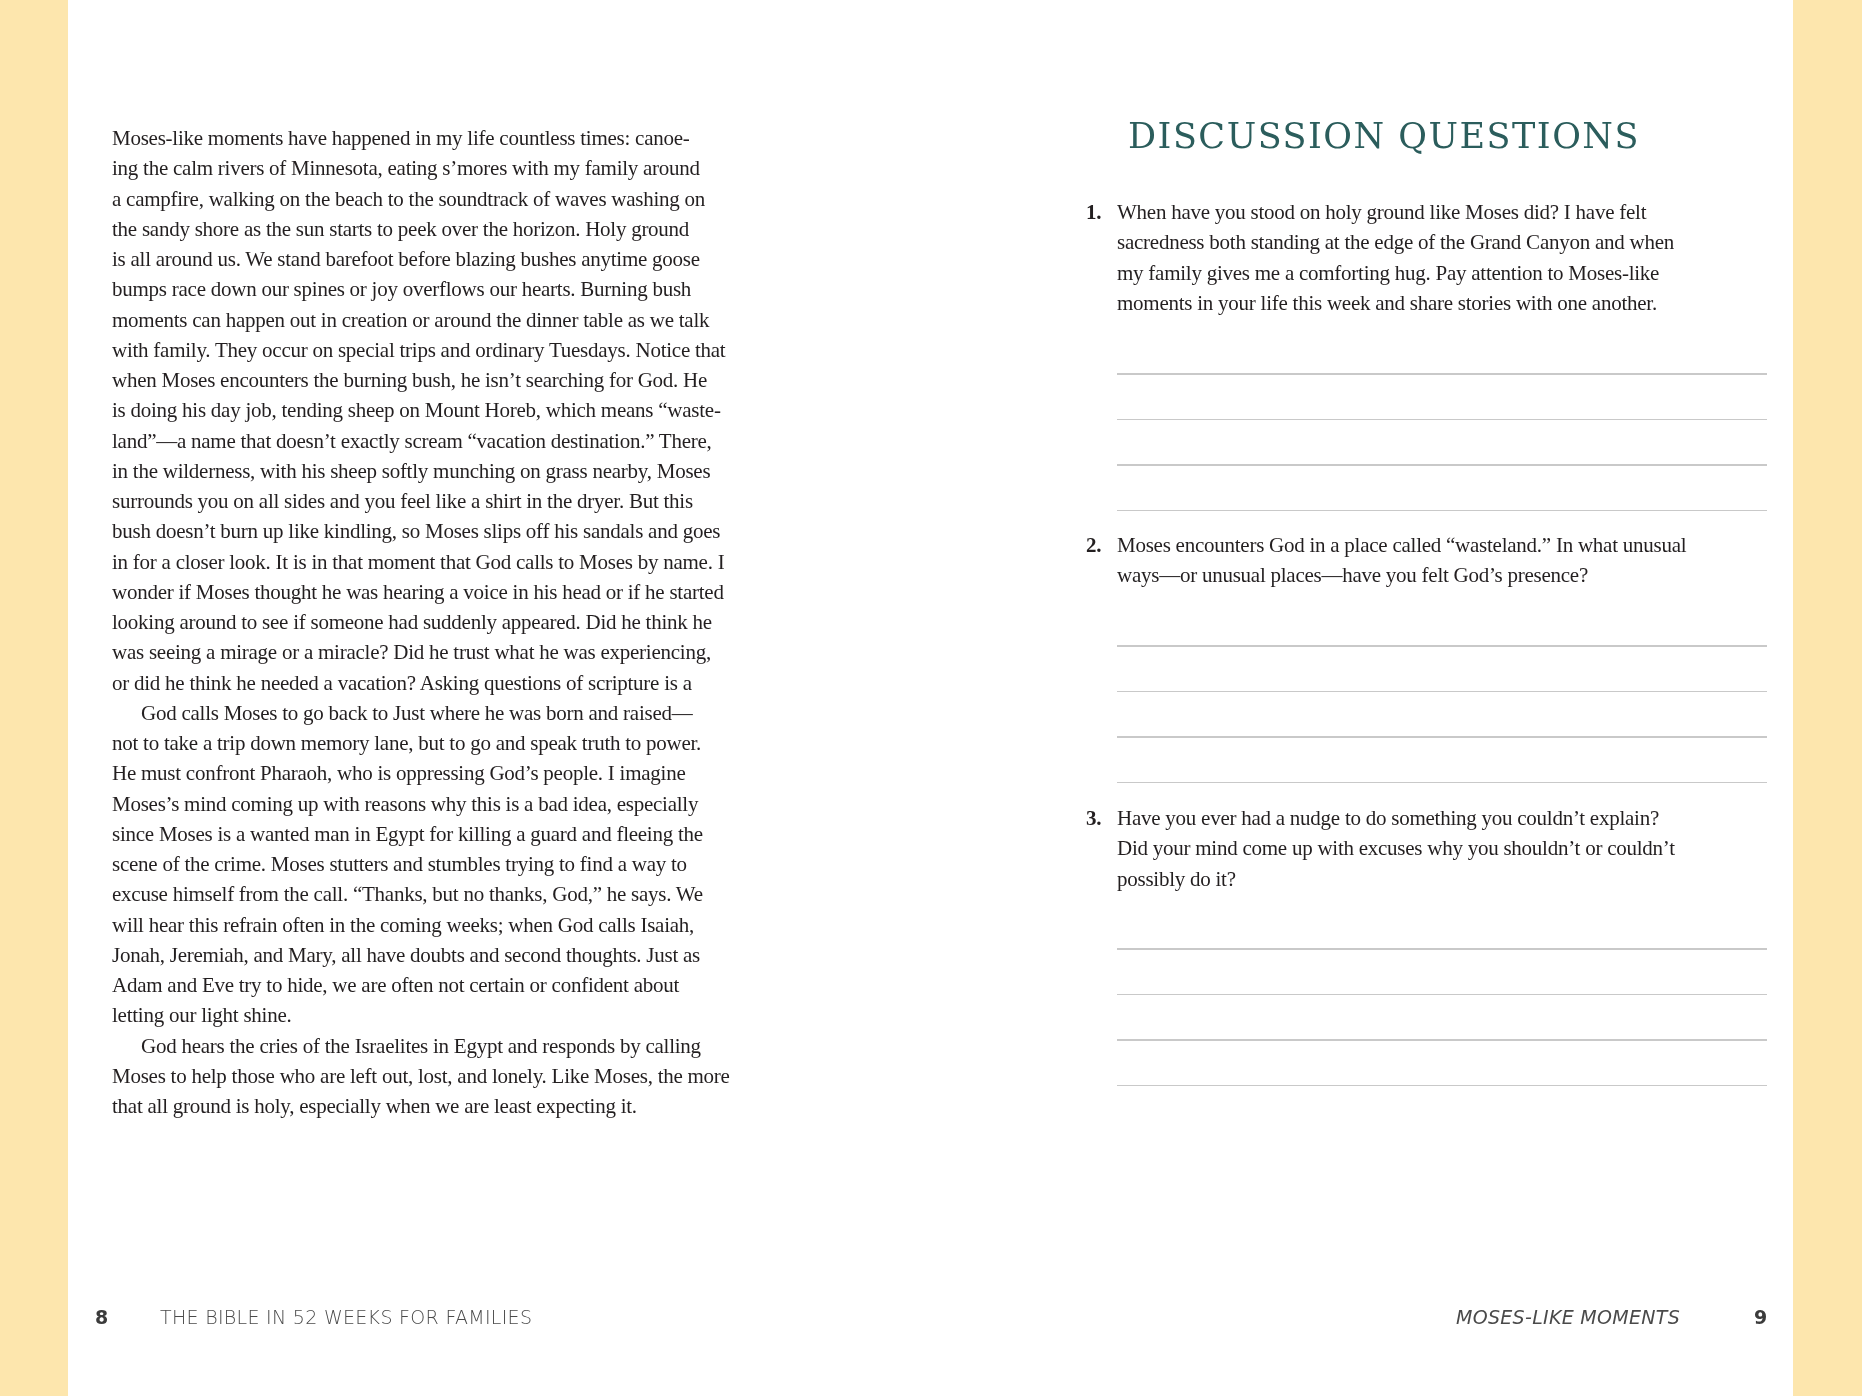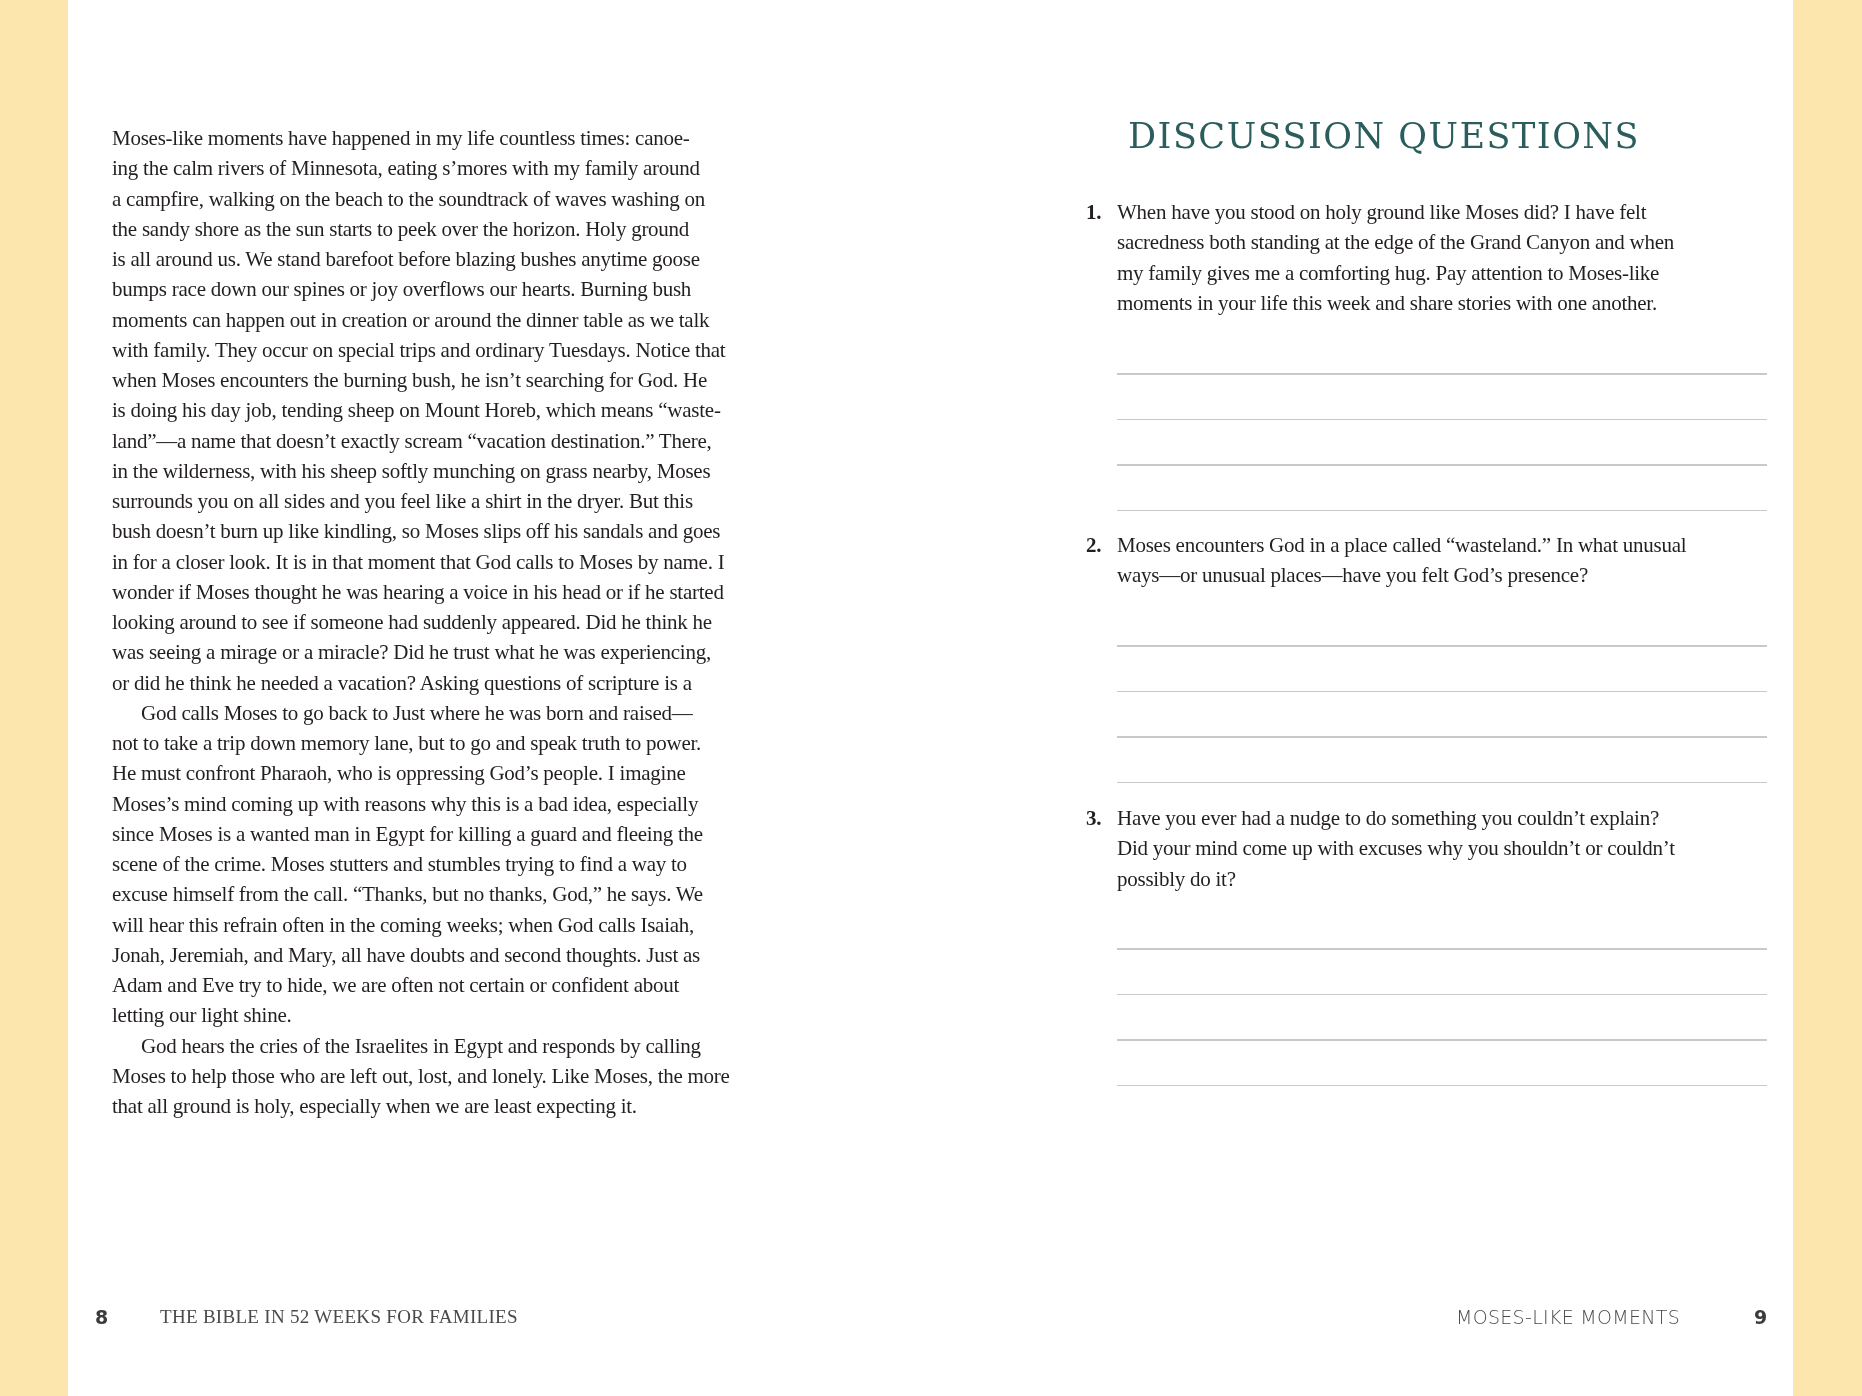--- a/index.html
+++ b/index.html
@@ -34,22 +34,22 @@
 
   .answer-lines { position: absolute; left: 1117px; width: 650px; }
   .answer-lines .rule { height: 1.5px; background: #c9c9c9; margin-bottom: 44px; }
   .a1 { top: 373px; }
   .a2 { top: 645px; }
   .a3 { top: 948px; }
 
   .footer { position: absolute; top: 1306px; font-family: "DejaVu Sans", "Liberation Sans", sans-serif; font-size: 19px; color: #4a4a4a; letter-spacing: 0.3px; }
   .folio { font-weight: bold; color: #3b3b3b; }
   .f-left-num { left: 95px; }
-  .f-left-title { left: 160px; font-weight: 300; font-family: Liberation Serif, serif; }
-  .f-right-title { left: 1456px; font-weight: 300; }
+  .f-left-title { left: 160px; font-weight: 300; }
+  .f-right-title { left: 1456px; font-weight: 300; font-style: italic; }
   .f-right-num { left: 1754px; }
 </style>
 </head>
 <body>
 
 <div class="edge-left"></div>
 <div class="edge-right"></div>
 
 <div class="body-text">
   <div>

